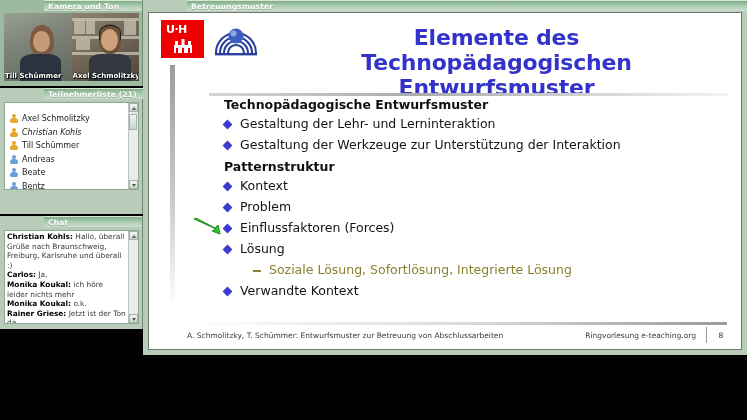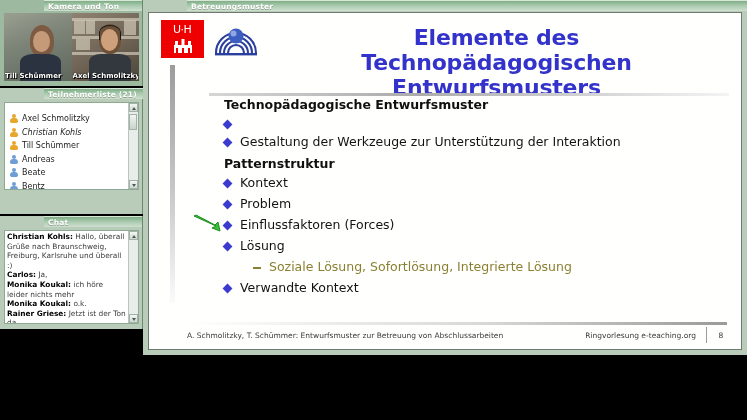--- a/index.html
+++ b/index.html
@@ -149,21 +149,21 @@
     position: absolute; left: 21px; top: 52px; width: 5px; height: 238px;
     background: linear-gradient(to bottom, #9c9c9c 0%, #c9c9c9 55%, #fbfbfb 100%);
   }
   
   #logo-uhh {
     position: absolute; left: 12px; top: 7px; width: 43px; height: 38px;
     background: #ee0000; color: #fff;
     font-family: "DejaVu Sans", sans-serif;
   }
   #logo-uhh .uhh-txt {
-    position: absolute; left: 12px; top: 3px; font-size: 11px; font-weight: normal;
+    position: absolute; left: 5px; top: 3px; font-size: 11px; font-weight: bold;
     letter-spacing: -.5px;
   }
   #logo-uhh .uhh-castle {
     position: absolute; left: 13px; top: 19px; width: 18px; height: 14px;
   }
   #logo-fernuni {
     position: absolute; left: 64px; top: 6px; width: 46px; height: 42px;
   }
   
   #slide-title {
@@ -365,30 +365,31 @@
           <path d="M11 34 A12 12 0 0 1 35 34"></path>
           <path d="M15 34 A8 8 0 0 1 31 34"></path>
         </g>
         <circle cx="23" cy="17" r="7.5" fill="#3c5ec0"></circle>
         <circle cx="20.5" cy="14.5" r="3" fill="#8fa6e0"></circle>
         <rect x="2" y="34" width="42" height="2.4" fill="#2b3f9e"></rect>
       </svg>
 
       <div id="slide-title">
         <div>Elemente des</div>
-        <div id="title-line2">Technopädagogischen Entwurfsmusters</div>
+        <div id="title-line2">Technopädagogischen Entwurfsmuster</div>
       </div>
       <div id="title-rule"></div>
 
       <div id="slide-body">
 
         <div class="sec-head">Technopädagogische Entwurfsmuster</div>
 
         <div class="blt">
           <span class="dia"></span>
+          <span class="txt">Gestaltung der Lehr- und Lerninteraktion</span>
         </div>
         <div class="blt">
           <span class="dia"></span>
           <span class="txt">Gestaltung der Werkzeuge zur Unterstützung der Interaktion</span>
         </div>
 
         <div class="sec-head">Patternstruktur</div>
 
         <div class="blt">
           <span class="dia"></span>

